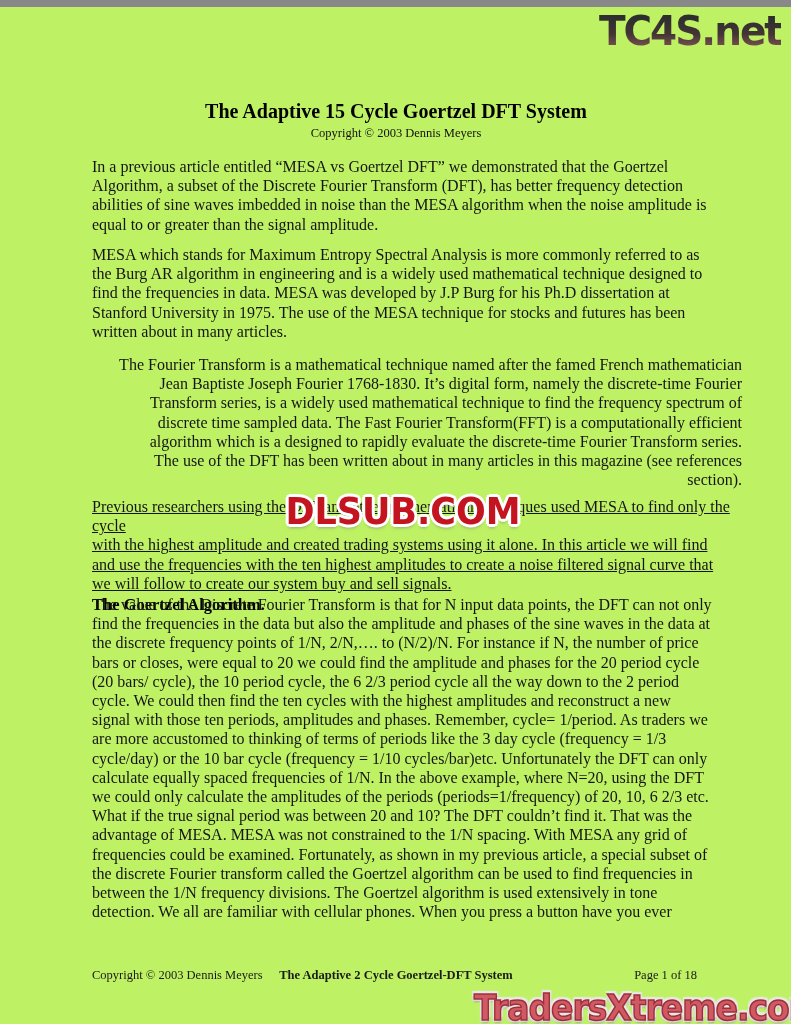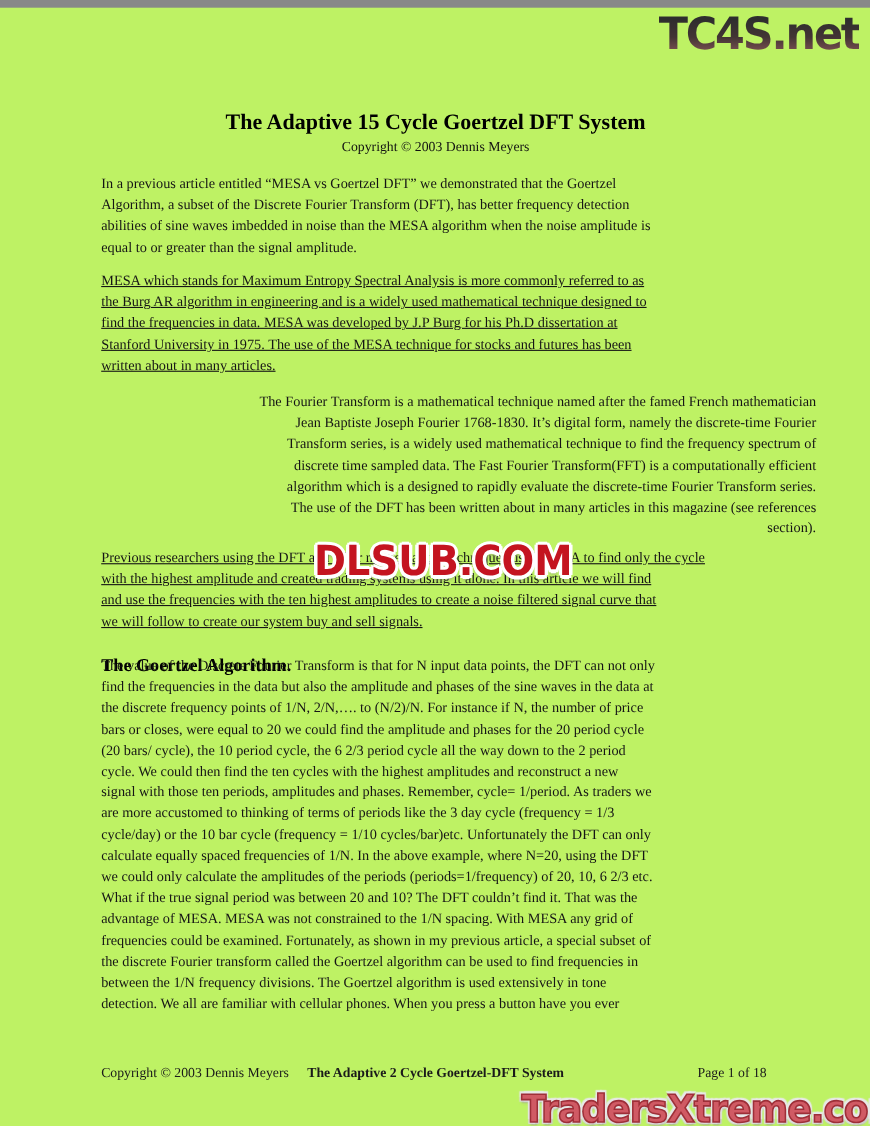--- a/index.html
+++ b/index.html
@@ -68,25 +68,25 @@
   .doc-title{
     position:absolute; left:92px; width:608px; top:93px;
     text-align:center; font-weight:bold; font-size:20px; color:#000;
   }
   .doc-subtitle{
     position:absolute; left:92px; width:608px; top:119px;
     text-align:center; font-size:12.5px; color:#111;
   }
   .para{
     position:absolute; left:92px; width:650px;
-    font-size:13px; line-height:19.2px;
+    font-size:16px; line-height:19.2px;
     white-space:pre-line;
     color:#151515;
   }
-  .p1{top:150px;} .p2{top:238px;text-decoration:underline;} .p3{top:348px;text-align:right;} .p4{top:490px;text-decoration:underline;} .p5{top:588px;}
+  .p1{top:150px;} .p2{top:238px;} .p3{top:348px;text-align:right;} .p4{top:490px;text-decoration:underline;} .p5{top:588px;}
   .section-heading{
     position:absolute; left:92px; top:588px; width:608px;
     font-weight:bold; font-size:16.5px; color:#000;
   }
   .footer{
     position:absolute; left:92px; top:961px; width:608px;
     font-size:12.5px; color:#1a1a1a;
   }
   .footer .f-left{position:absolute; left:0;}
   .footer .f-center{position:absolute; left:0; width:100%; text-align:center; font-weight:bold;}

